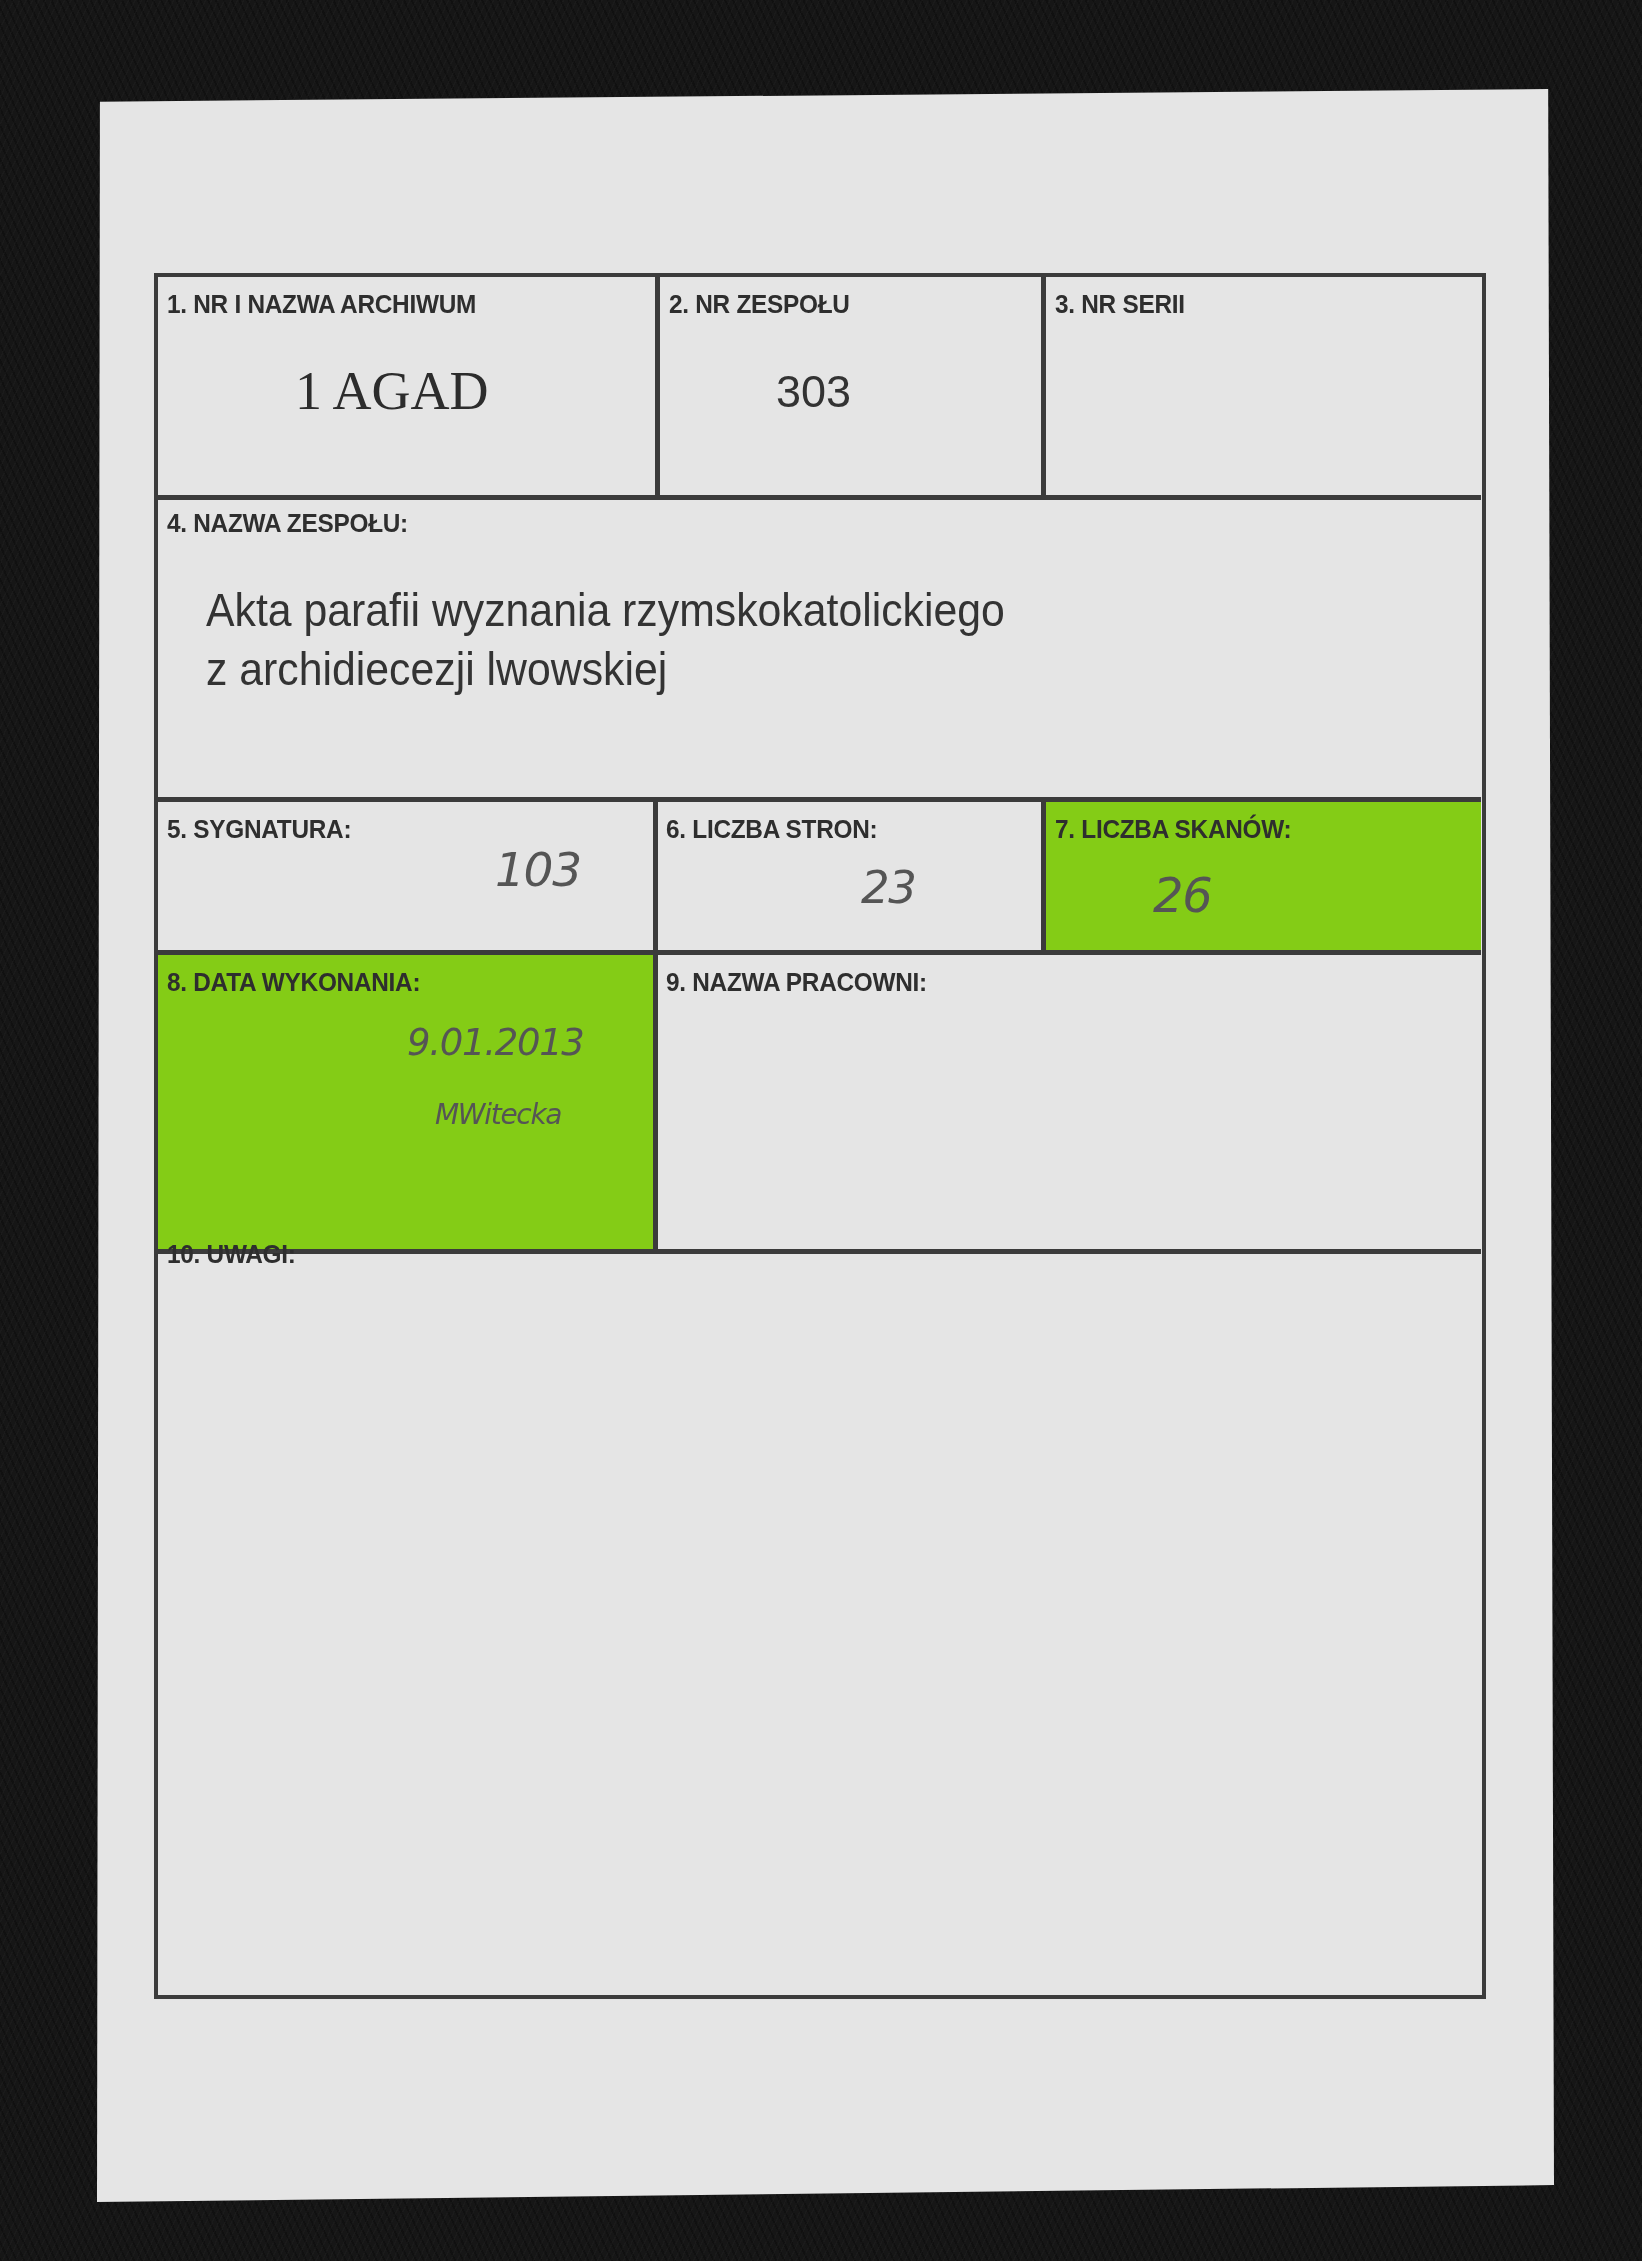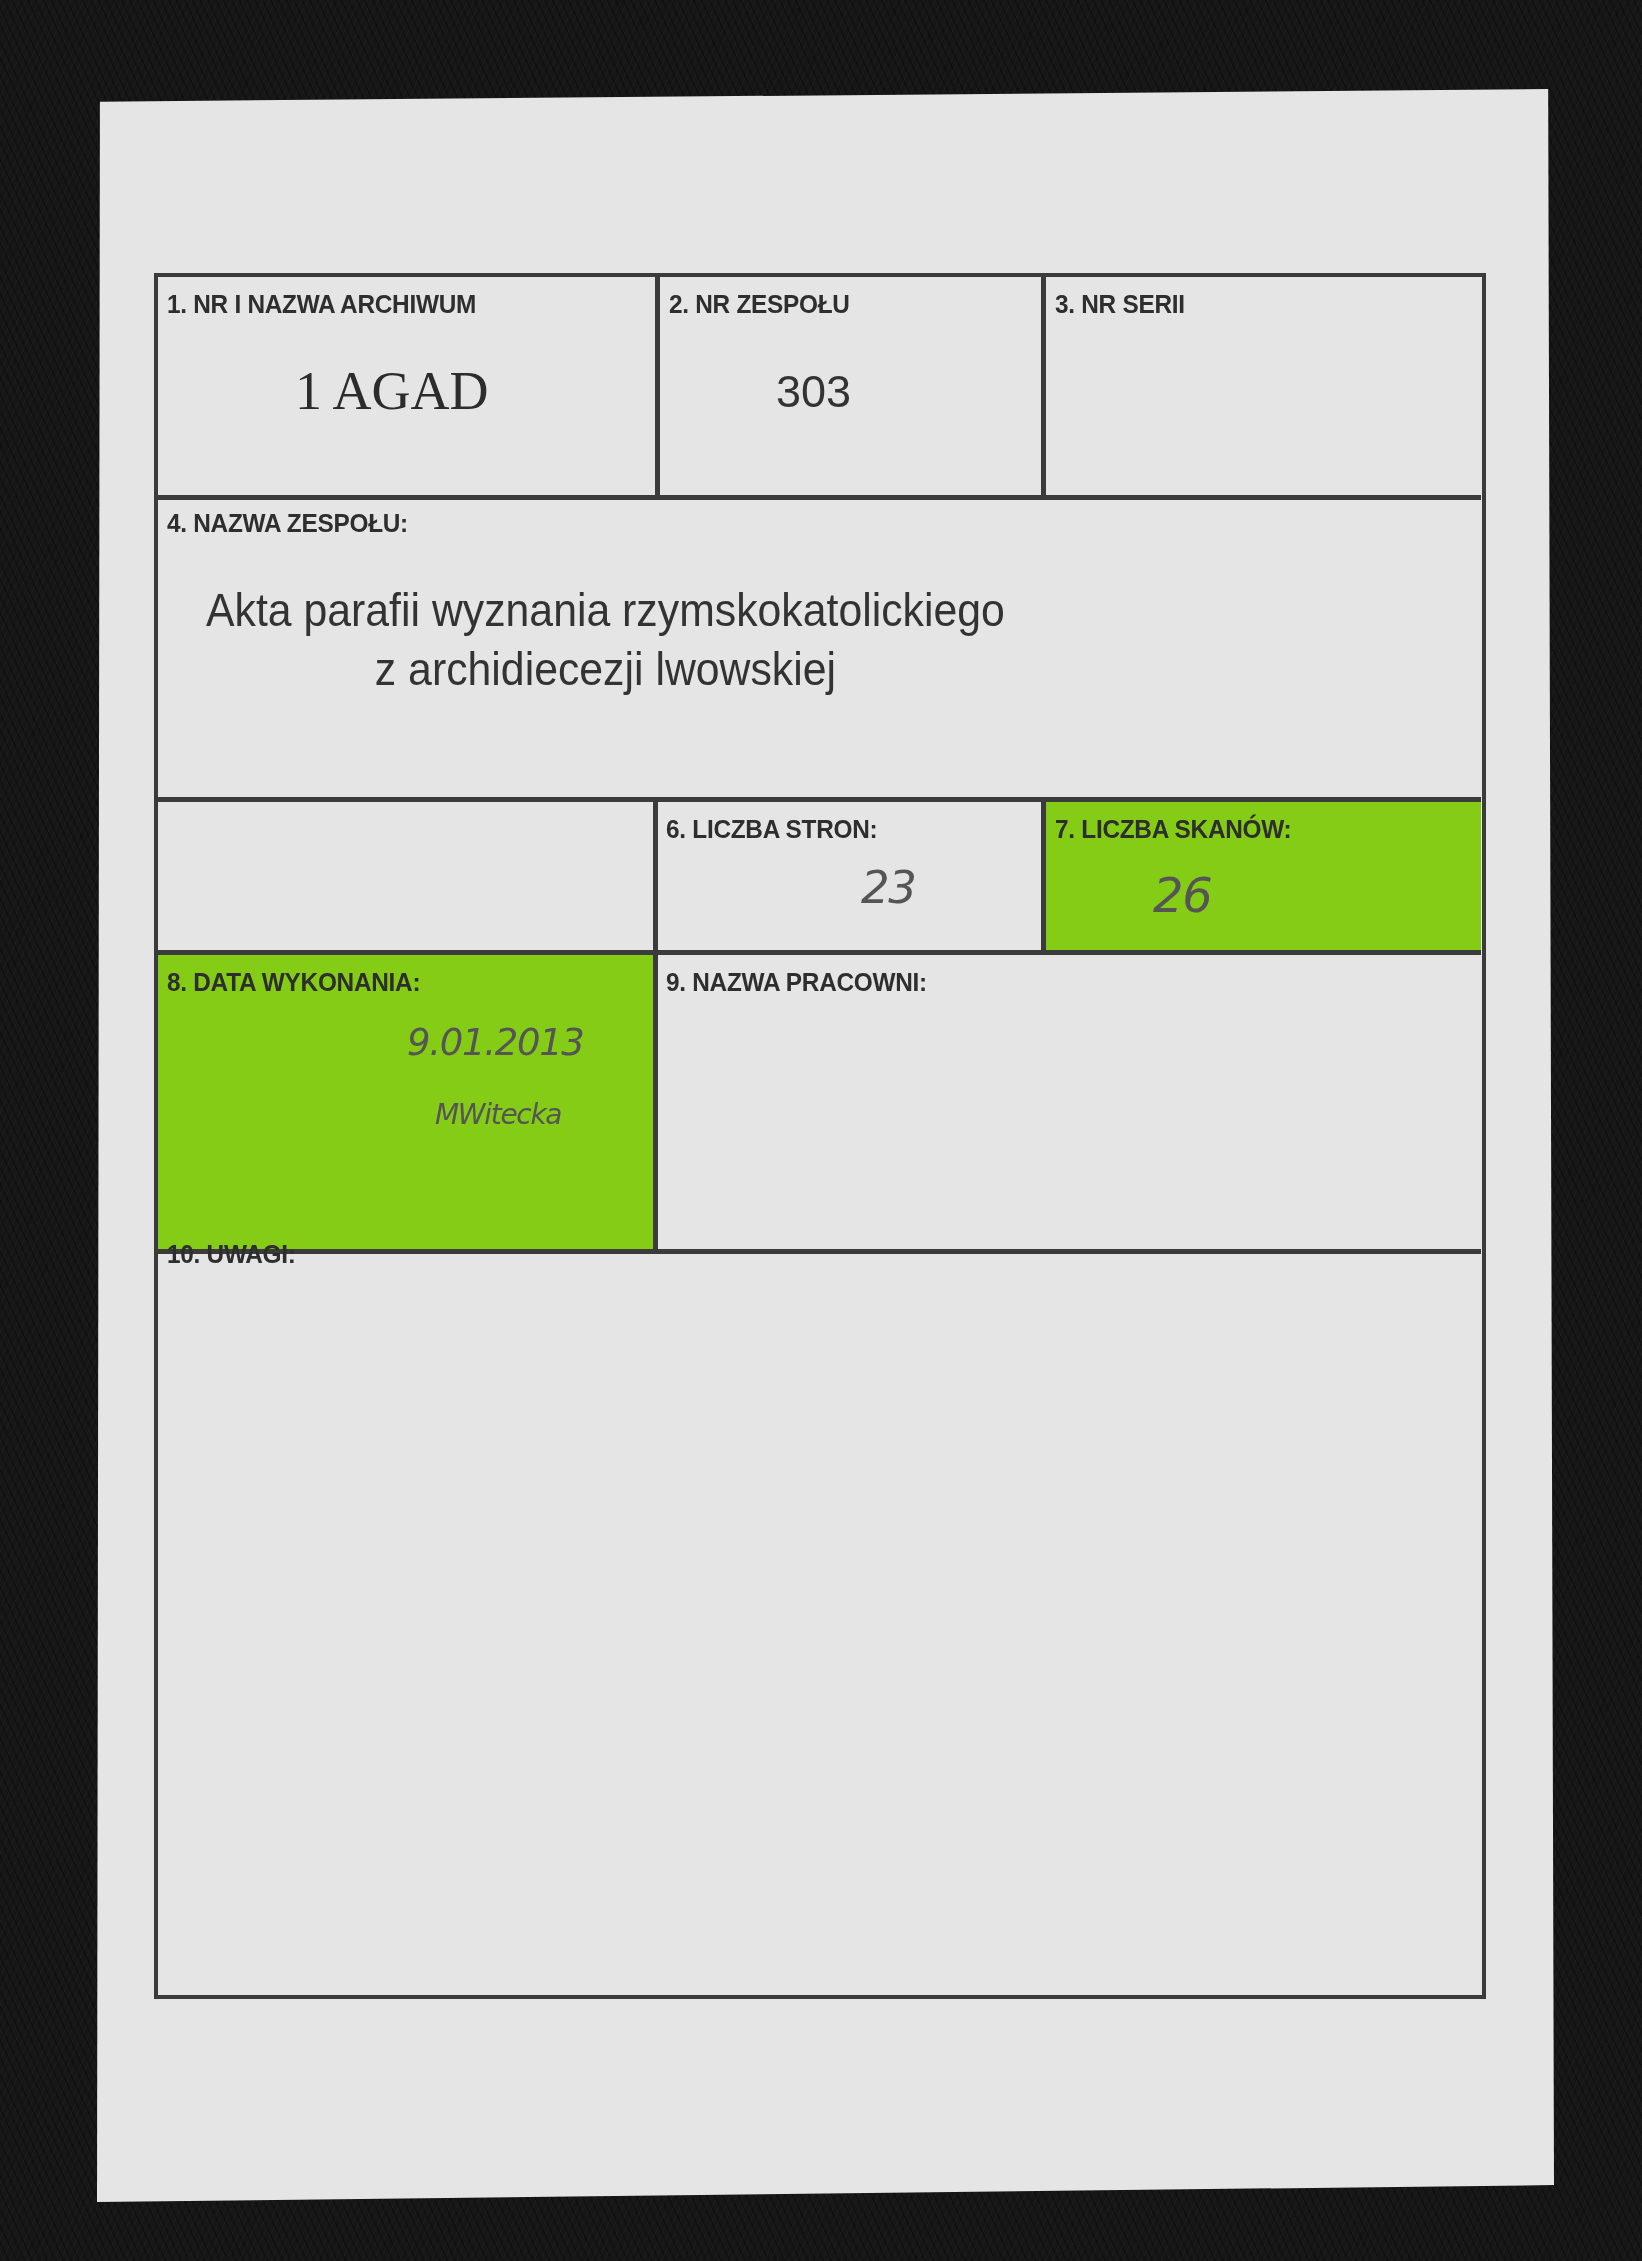--- a/index.html
+++ b/index.html
@@ -37,21 +37,20 @@
     left: 154px;
     top: 273px;
     width: 1332px;
     height: 1726px;
     border: 4.5px solid #3b3b3b;
     box-sizing: border-box;
   }
   .cell {
     position: absolute;
     box-sizing: border-box;
-    text-align: center;
   }
   .vline {
     position: absolute;
     background: #3b3b3b;
     width: 4.5px;
   }
   .hline {
     position: absolute;
     background: #3b3b3b;
     height: 4.5px;
@@ -135,20 +134,24 @@
   <div class="cell" style="left:0;top:223px;width:1323px;height:297px;">
     <span class="label" style="top:7.8px;">4. NAZWA ZESPOŁU:</span>
     <div class="fond-name">
       <div>Akta parafii wyznania rzymskokatolickiego</div>
       <div>z archidiecezji lwowskiej</div>
     </div>
   </div>
 
   <div class="hline" style="left:0;top:520px;width:1323px;"></div>
 
+  <div class="cell" style="left:0;top:525px;width:495px;height:149px;">
+    <span class="label">5. SYGNATURA:</span>
+    <span class="hand" style="left:337px;top:40px;font-size:47px;">103</span>
+  </div>
   <div class="vline" style="left:495px;top:525px;height:149px;"></div>
 
   <div class="cell" style="left:499px;top:525px;width:384px;height:149px;">
     <span class="label">6. LICZBA STRON:</span>
     <span class="hand" style="left:204px;top:59px;font-size:45px;">23</span>
   </div>
   <div class="vline" style="left:883px;top:525px;height:149px;"></div>
 
   <div class="cell shaded" style="left:888px;top:525px;width:435px;height:149px;">
     <span class="label">7. LICZBA SKANÓW:</span>

